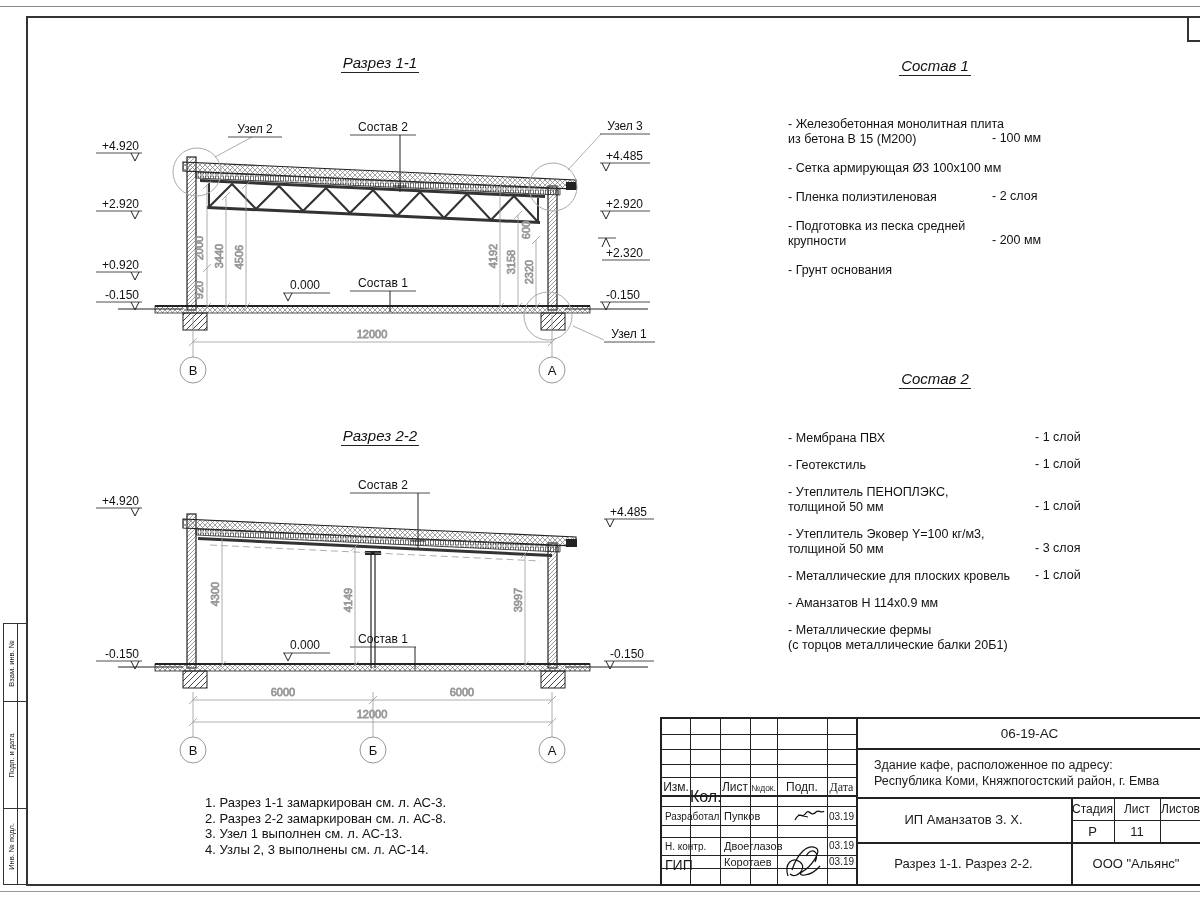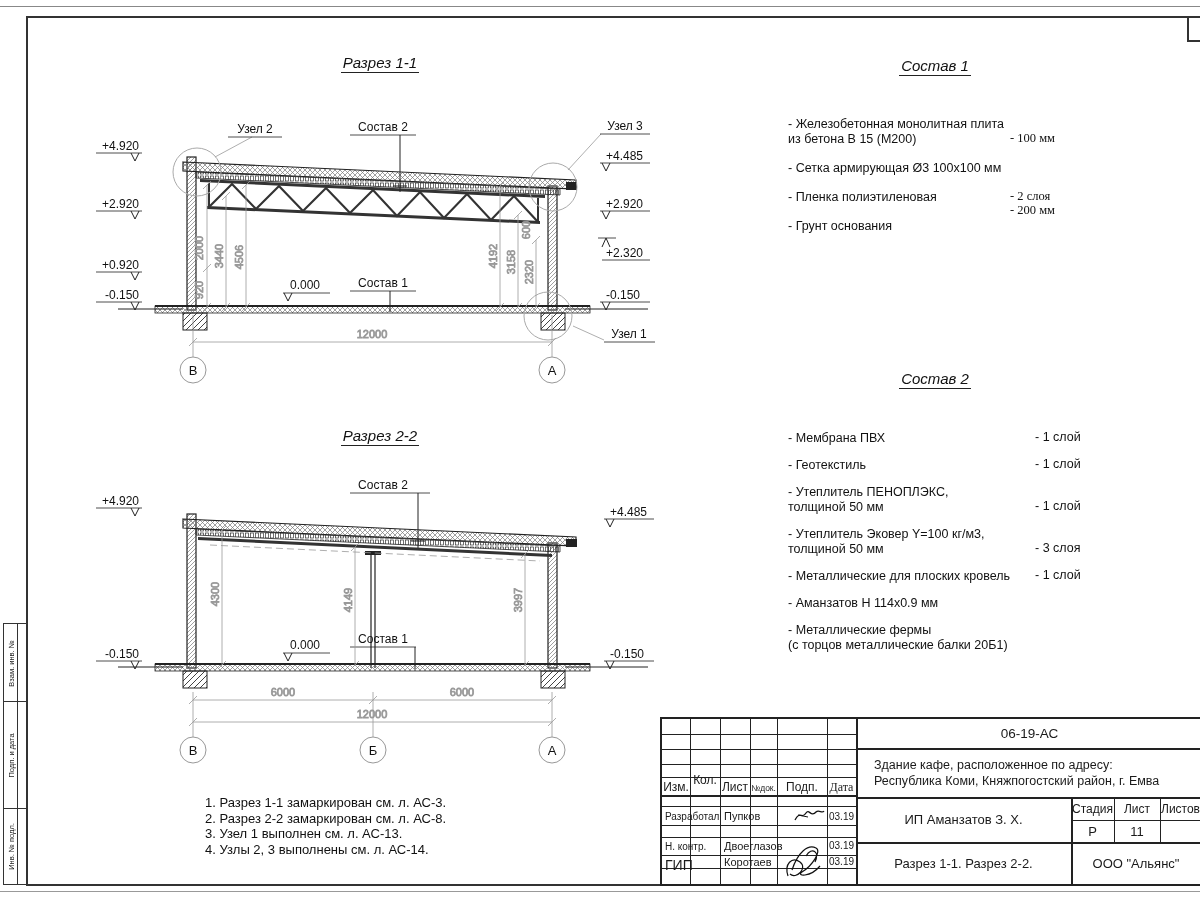--- a/index.html
+++ b/index.html
@@ -7,21 +7,21 @@
         font-family:"Liberation Sans",sans-serif;color:#1a1a1a;}
   .abs{position:absolute;}
   .hl{position:absolute;background:#222;height:1px;}
   .vl{position:absolute;background:#222;width:1px;}
   .sec-title{position:absolute;text-align:center;font-style:italic;font-size:15px;color:#111;}
   .sec-title span{display:inline-block;border-bottom:1px solid #222;padding:0 2px 1px 2px;}
   .list{position:absolute;font-size:12.5px;line-height:15px;color:#111;}
   .list .item{position:relative;white-space:pre-line;}
   .list .val{position:absolute;bottom:1px;white-space:nowrap;}
   .s1 .item{margin-bottom:14px;width:230px;}
-  .s1 .val{left:222px;font-family:Liberation Serif, serif;}
+  .s1 .val{left:204px;}
   .s2 .item{margin-bottom:12px;width:255px;}
   .s2 .val{left:247px;}
   .notes{position:absolute;left:205px;top:795px;font-size:13px;line-height:15.5px;color:#111;}
   .stamp{position:absolute;left:660px;top:717px;width:539px;height:165px;
          border-top:2px solid #222;border-left:2px solid #222;border-bottom:2px solid #222;}
   .stamp .txt{position:absolute;white-space:pre-line;}
   .cntr{text-align:center;}
   svg text{font-family:"Liberation Sans",sans-serif;}
   .sideblock{position:absolute;left:3px;top:623px;width:23px;height:260px;border:1px solid #333;}
   .sideblock .div-v{position:absolute;left:13px;top:0;width:1px;height:100%;background:#333;}
@@ -56,21 +56,22 @@
   <div class="sec-title" style="left:305px;top:427px;width:150px;">
     <span>Разрез 2-2</span></div>
   <div class="sec-title" style="left:870px;top:370px;width:130px;">
     <span>Состав 2</span></div>
 
   <div class="list s1" style="left:788px;top:117px;">
     <div class="item"><span>- Железобетонная  монолитная плита
 из бетона В 15 (М200)</span><span class="val">- 100 мм</span></div>
     <div class="item"><span>- Сетка армирующая Ø3 100x100 мм</span><span class="val"></span></div>
     <div class="item"><span>- Пленка полиэтиленовая</span><span class="val">-  2 слоя</span></div>
-    <div class="item"><span class="val">- 200 мм</span></div>
+    <div class="item"><span>- Подготовка из песка средней
+крупности</span><span class="val">- 200 мм</span></div>
     <div class="item"><span>- Грунт основания</span><span class="val"></span></div>
   </div>
 
   <div class="list s2" style="left:788px;top:431px;">
     <div class="item"><span>- Мембрана ПВХ</span><span class="val">- 1 слой</span></div>
     <div class="item"><span>- Геотекстиль</span><span class="val">- 1 слой</span></div>
     <div class="item"><span>- Утеплитель ПЕНОПЛЭКС,
 толщиной 50 мм</span><span class="val">- 1 слой</span></div>
     <div class="item"><span>- Утеплитель Эковер Y=100 кг/м3,
 толщиной 50 мм</span><span class="val">- 3 слоя</span></div>
@@ -340,21 +341,21 @@
 
     <div class="hl" style="left:194px;top:29px;width:345px;height:2px;"></div>
     <div class="hl" style="left:194px;top:78px;width:345px;height:2px;"></div>
     <div class="hl" style="left:409px;top:101px;width:130px;"></div>
     <div class="hl" style="left:194px;top:123px;width:345px;height:2px;"></div>
     <div class="vl" style="left:409px;top:78px;height:87px;width:2px;"></div>
     <div class="vl" style="left:452px;top:78px;height:45px;"></div>
     <div class="vl" style="left:498px;top:78px;height:45px;"></div>
 
     <span class="txt cntr" style="left:0;top:61px;width:28px;font-size:12px;">Изм.</span>
-    <span class="txt cntr" style="left:28px;top:54px;width:30px;font-size:12px;">Кол.</span>
+    <span class="txt cntr" style="left:28px;top:69px;width:30px;font-size:16px;">Кол.</span>
     <span class="txt cntr" style="left:58px;top:61px;width:30px;font-size:12px;">Лист</span>
     <span class="txt cntr" style="left:88px;top:64px;width:27px;font-size:8.5px;">№док.</span>
     <span class="txt cntr" style="left:115px;top:61px;width:50px;font-size:12px;">Подп.</span>
     <span class="txt cntr" style="left:165px;top:61px;width:29px;font-size:12px;font-family:Liberation Serif, serif;">Дата</span>
 
     <span class="txt" style="left:3px;top:92px;font-size:10px;">Разработал</span>
     <span class="txt" style="left:62px;top:91px;font-size:11px;">Пупков</span>
     <span class="txt cntr" style="left:165px;top:92px;width:29px;font-size:10px;">03.19</span>
     <span class="txt" style="left:3px;top:122px;font-size:10px;">Н. контр.</span>
     <span class="txt" style="left:62px;top:121px;font-size:11px;">Двоеглазов</span>

